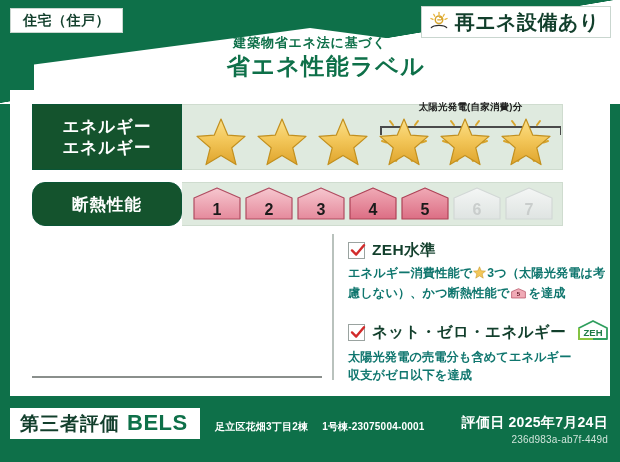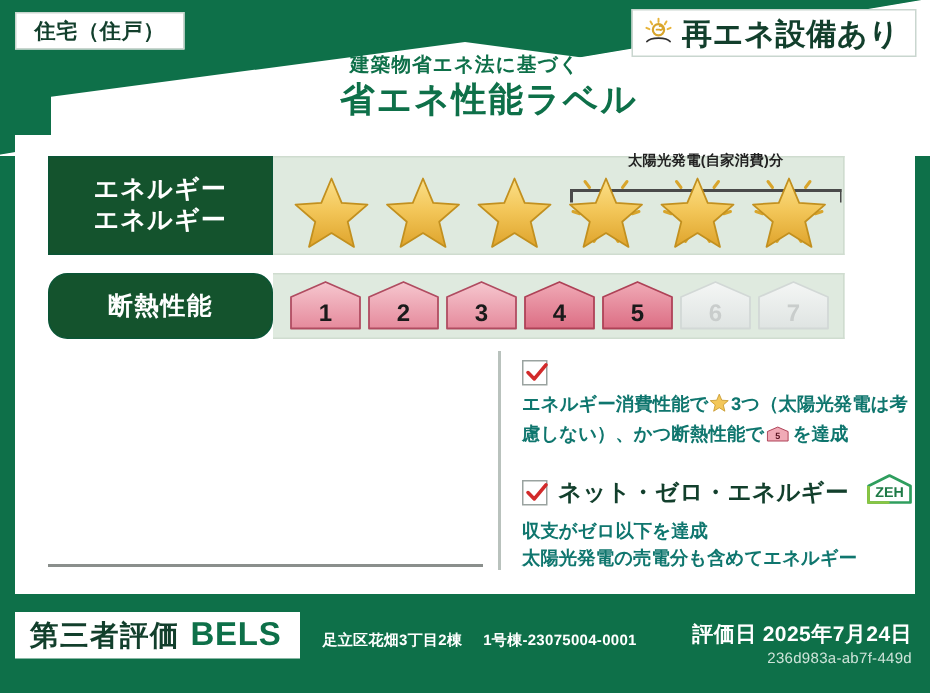--- a/index.html
+++ b/index.html
@@ -344,20 +344,21 @@
 
     <div class="checks">
 
       <div class="check-item">
         <div class="check-head">
           <span class="cbox">
             <svg viewBox="0 0 16 15">
                 <path d="M2 7.4 L6.2 11.6 L14 2.2" fill="none" stroke="#d22b2b" stroke-width="2.4" stroke-linecap="round" stroke-linejoin="round"></path>
               </svg>
           </span>
+          <span class="check-title">ZEH水準</span>
         </div>
         <div class="check-desc">
           <span>エネルギー消費性能で</span><span class="inline-star"><svg width="13" height="13" viewBox="0 0 52 50">
                 <path d="M26 2 L32.8 18.2 L50 19.4 L36.8 30.8 L41 47.6 L26 38.4 L11 47.6 L15.2 30.8 L2 19.4 L19.2 18.2 Z" fill="#f3c75a" stroke="#c2901f" stroke-width="2"></path>
               </svg></span><span>3つ（太陽光発電</span><span>は考慮しない）、かつ断熱性能で</span><span class="inline-house"><svg width="15" height="13" viewBox="0 0 50 34">
                 <path d="M25 1 L48 11 L48 32 L2 32 L2 11 Z" fill="#f0aab6" stroke="#ae4257" stroke-width="2.2" stroke-linejoin="round"></path>
                 <text x="25" y="27" font-size="20" font-weight="bold" fill="#5b1522" text-anchor="middle" font-family="Liberation Sans, sans-serif">5</text>
               </svg></span><span>を達成</span>
         </div>
       </div>
@@ -373,22 +374,22 @@
           <span class="zeh-logo">
             <svg width="34" height="22" viewBox="0 0 34 22">
               <path d="M17 2 L31 9 L31 20 L3 20 L3 9 Z" fill="#ffffff" stroke="#2f9e5e" stroke-width="1.8" stroke-linejoin="round"></path>
               <path d="M3 9 L3 20 L17 20" fill="none" stroke="#8cc63f" stroke-width="1.8"></path>
               <text x="17" y="16.5" font-size="9.5" font-weight="bold" fill="#1e7a46" text-anchor="middle" font-family="Liberation Sans, sans-serif">ZEH</text>
             </svg>
           </span>
           <span class="zeh-sub">『ZEH』</span>
         </div>
         <div class="check-desc">
+          <div>太陽光発電の売電分も含めてエネルギー</div>
           <div>収支がゼロ以下を達成</div>
-          <div>太陽光発電の売電分も含めてエネルギー</div>
         </div>
       </div>
 
     </div>
   </div>
 
   <div class="bottom-bar">
     <div class="bels-box">
       <span class="bels-jp">第三者評価</span>
       <span class="bels-en">BELS</span>

